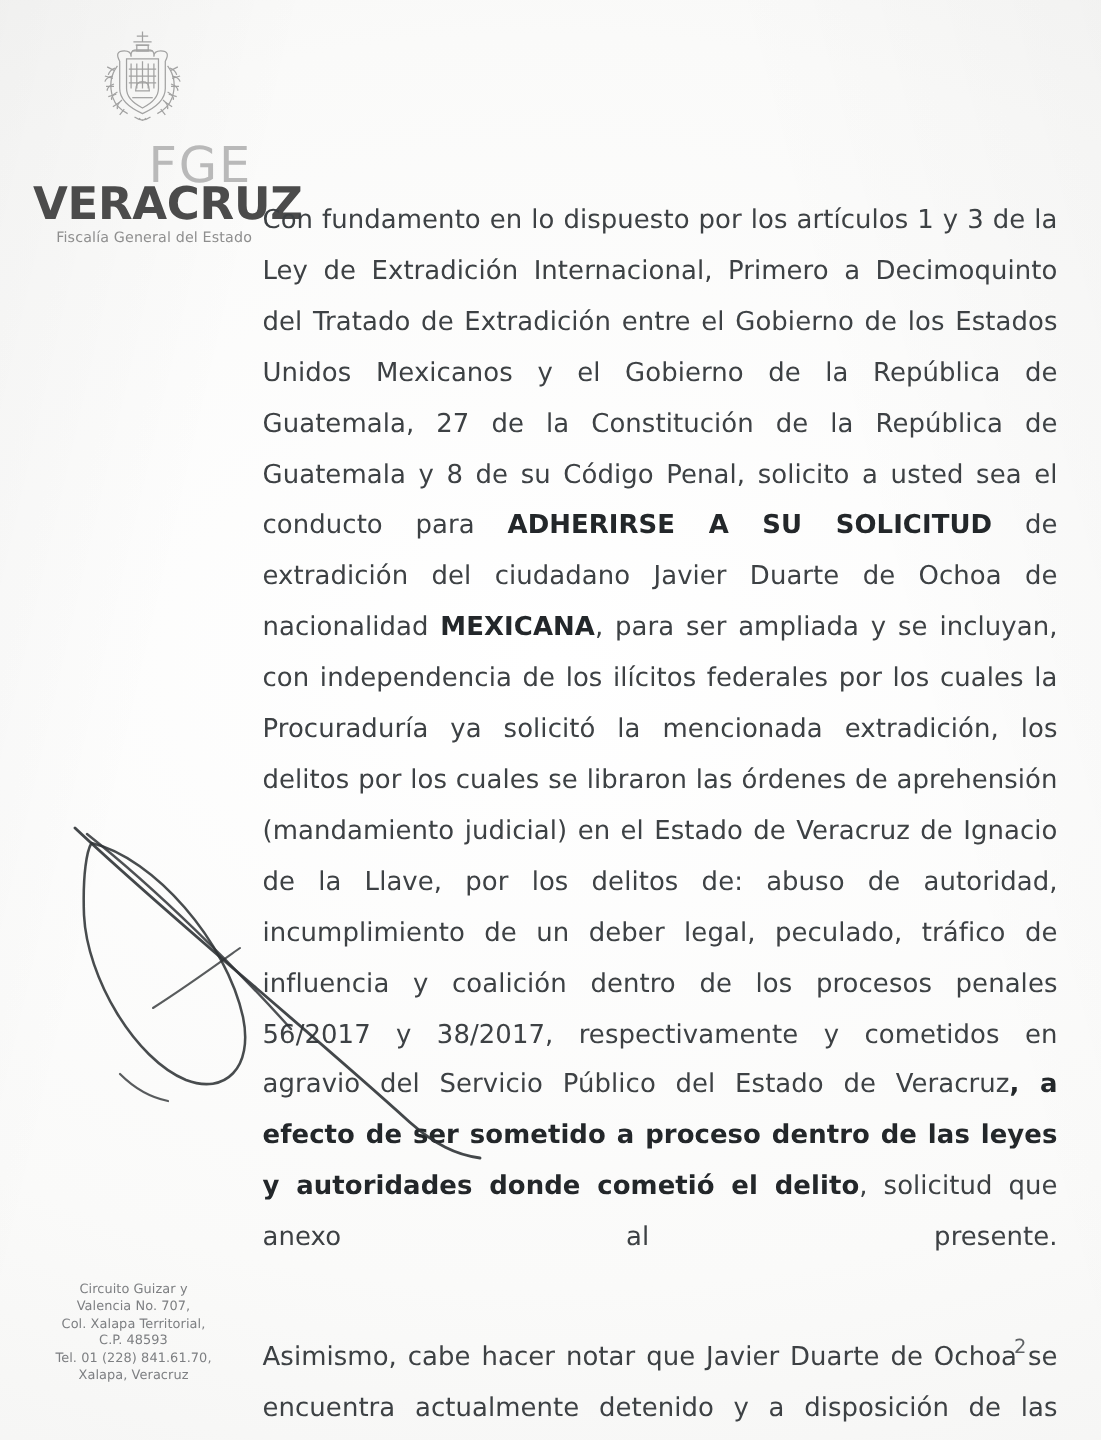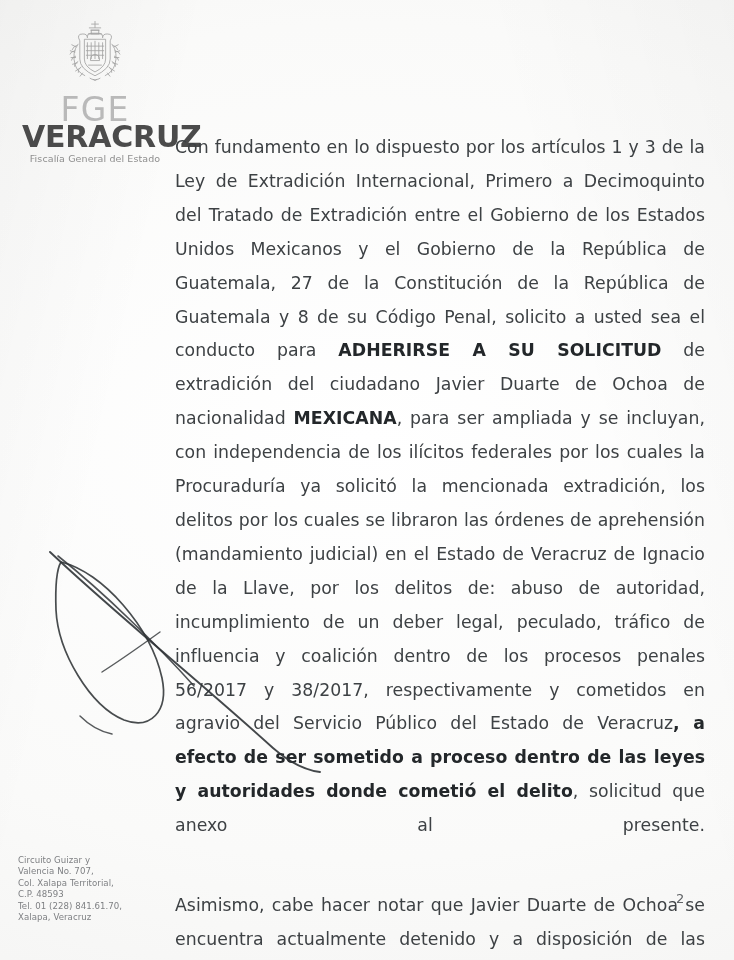--- a/index.html
+++ b/index.html
@@ -20,21 +20,21 @@
       linear-gradient(255deg, rgba(0,0,0,0.022) 0%, rgba(0,0,0,0.0) 26%),
       radial-gradient(ellipse 150% 75% at 50% 46%, #ffffff 0%, #fafaf9 58%, #f2f2f1 100%);
   }
 
   
   .letterhead {
     position: absolute;
     left: 22px;
     top: 18px;
     width: 146px;
-    text-align: center;
+    text-align: right;
   }
   .crest {
     width: 78px;
     height: 76px;
     margin: 0 auto;
     display: block;
     opacity: .62;
   }
   .fge {
     font-size: 33px;
@@ -79,21 +79,21 @@
   .para b { font-weight: bold; color: #23272a; }
   
   .para.justify-all { text-align-last: justify; }
 
   
   .address {
     position: absolute;
     left: 18px;
     top: 855px;
     width: 142px;
-    text-align: left;
+    text-align: center;
     font-size: 8.6px;
     line-height: 11.4px;
     color: #7d7f82;
     letter-spacing: .05px;
   }
   .address div { white-space: nowrap; }
 
   .page-number {
     position: absolute;
     left: 676px;

